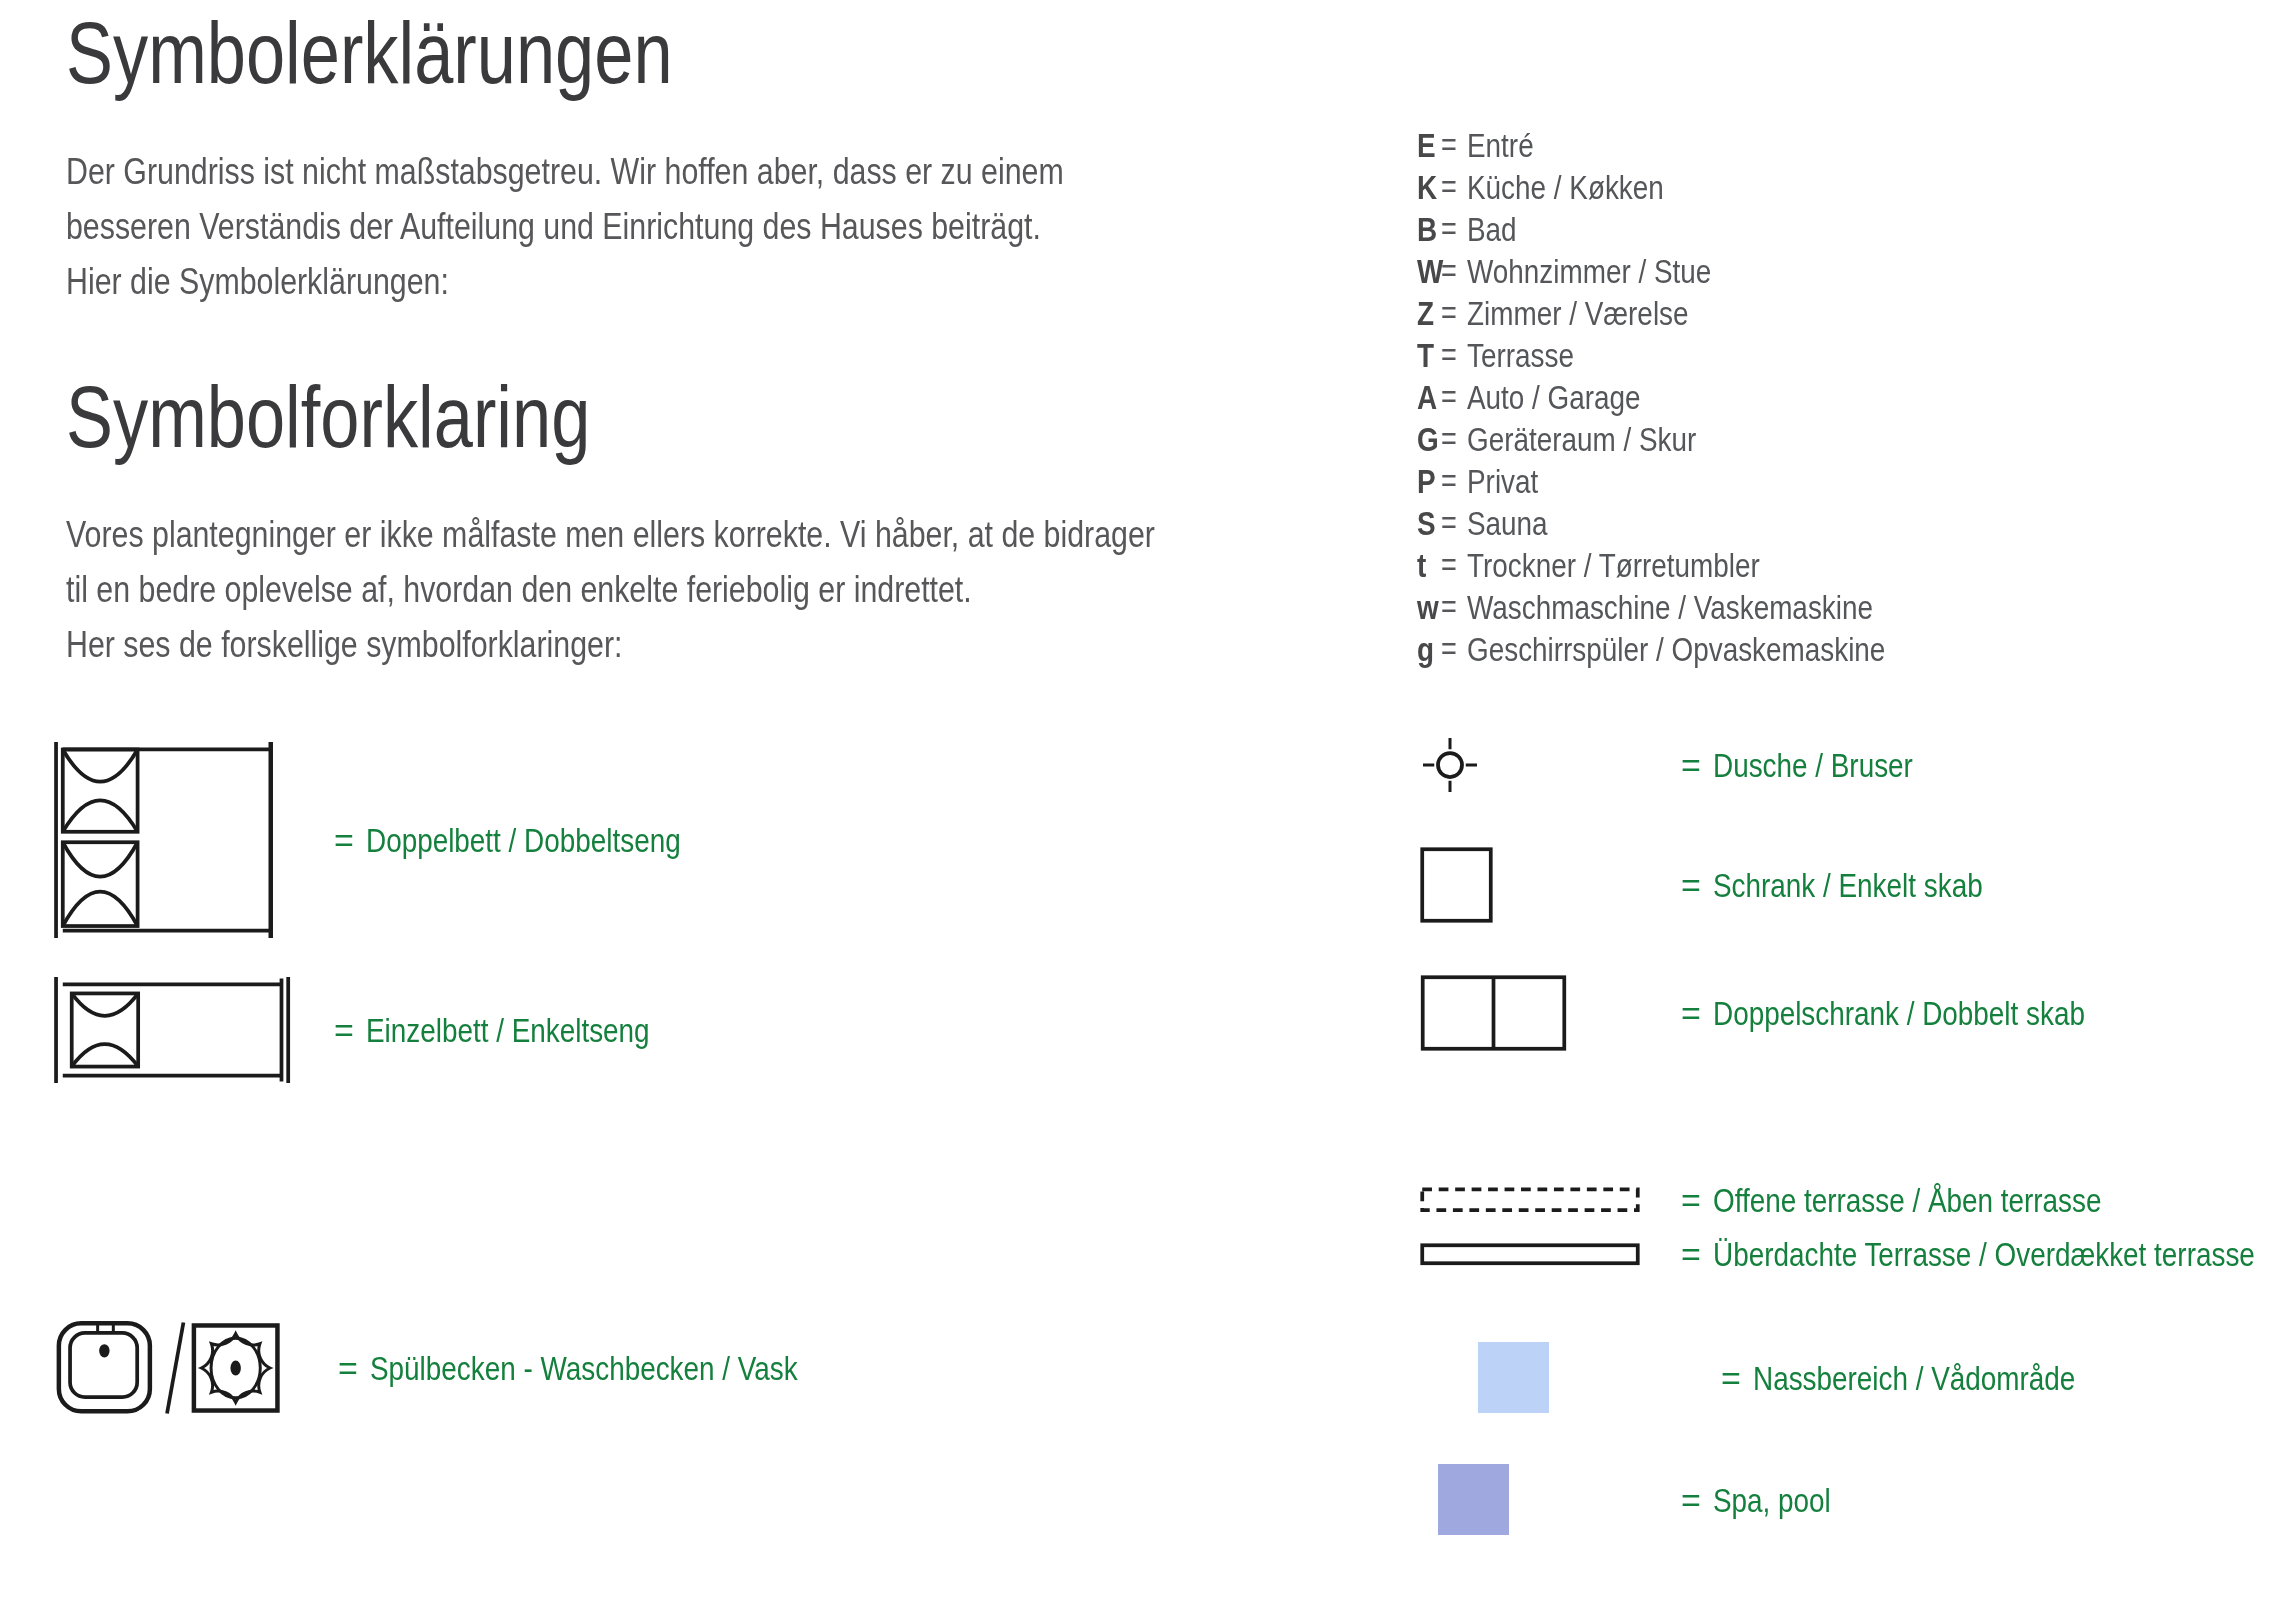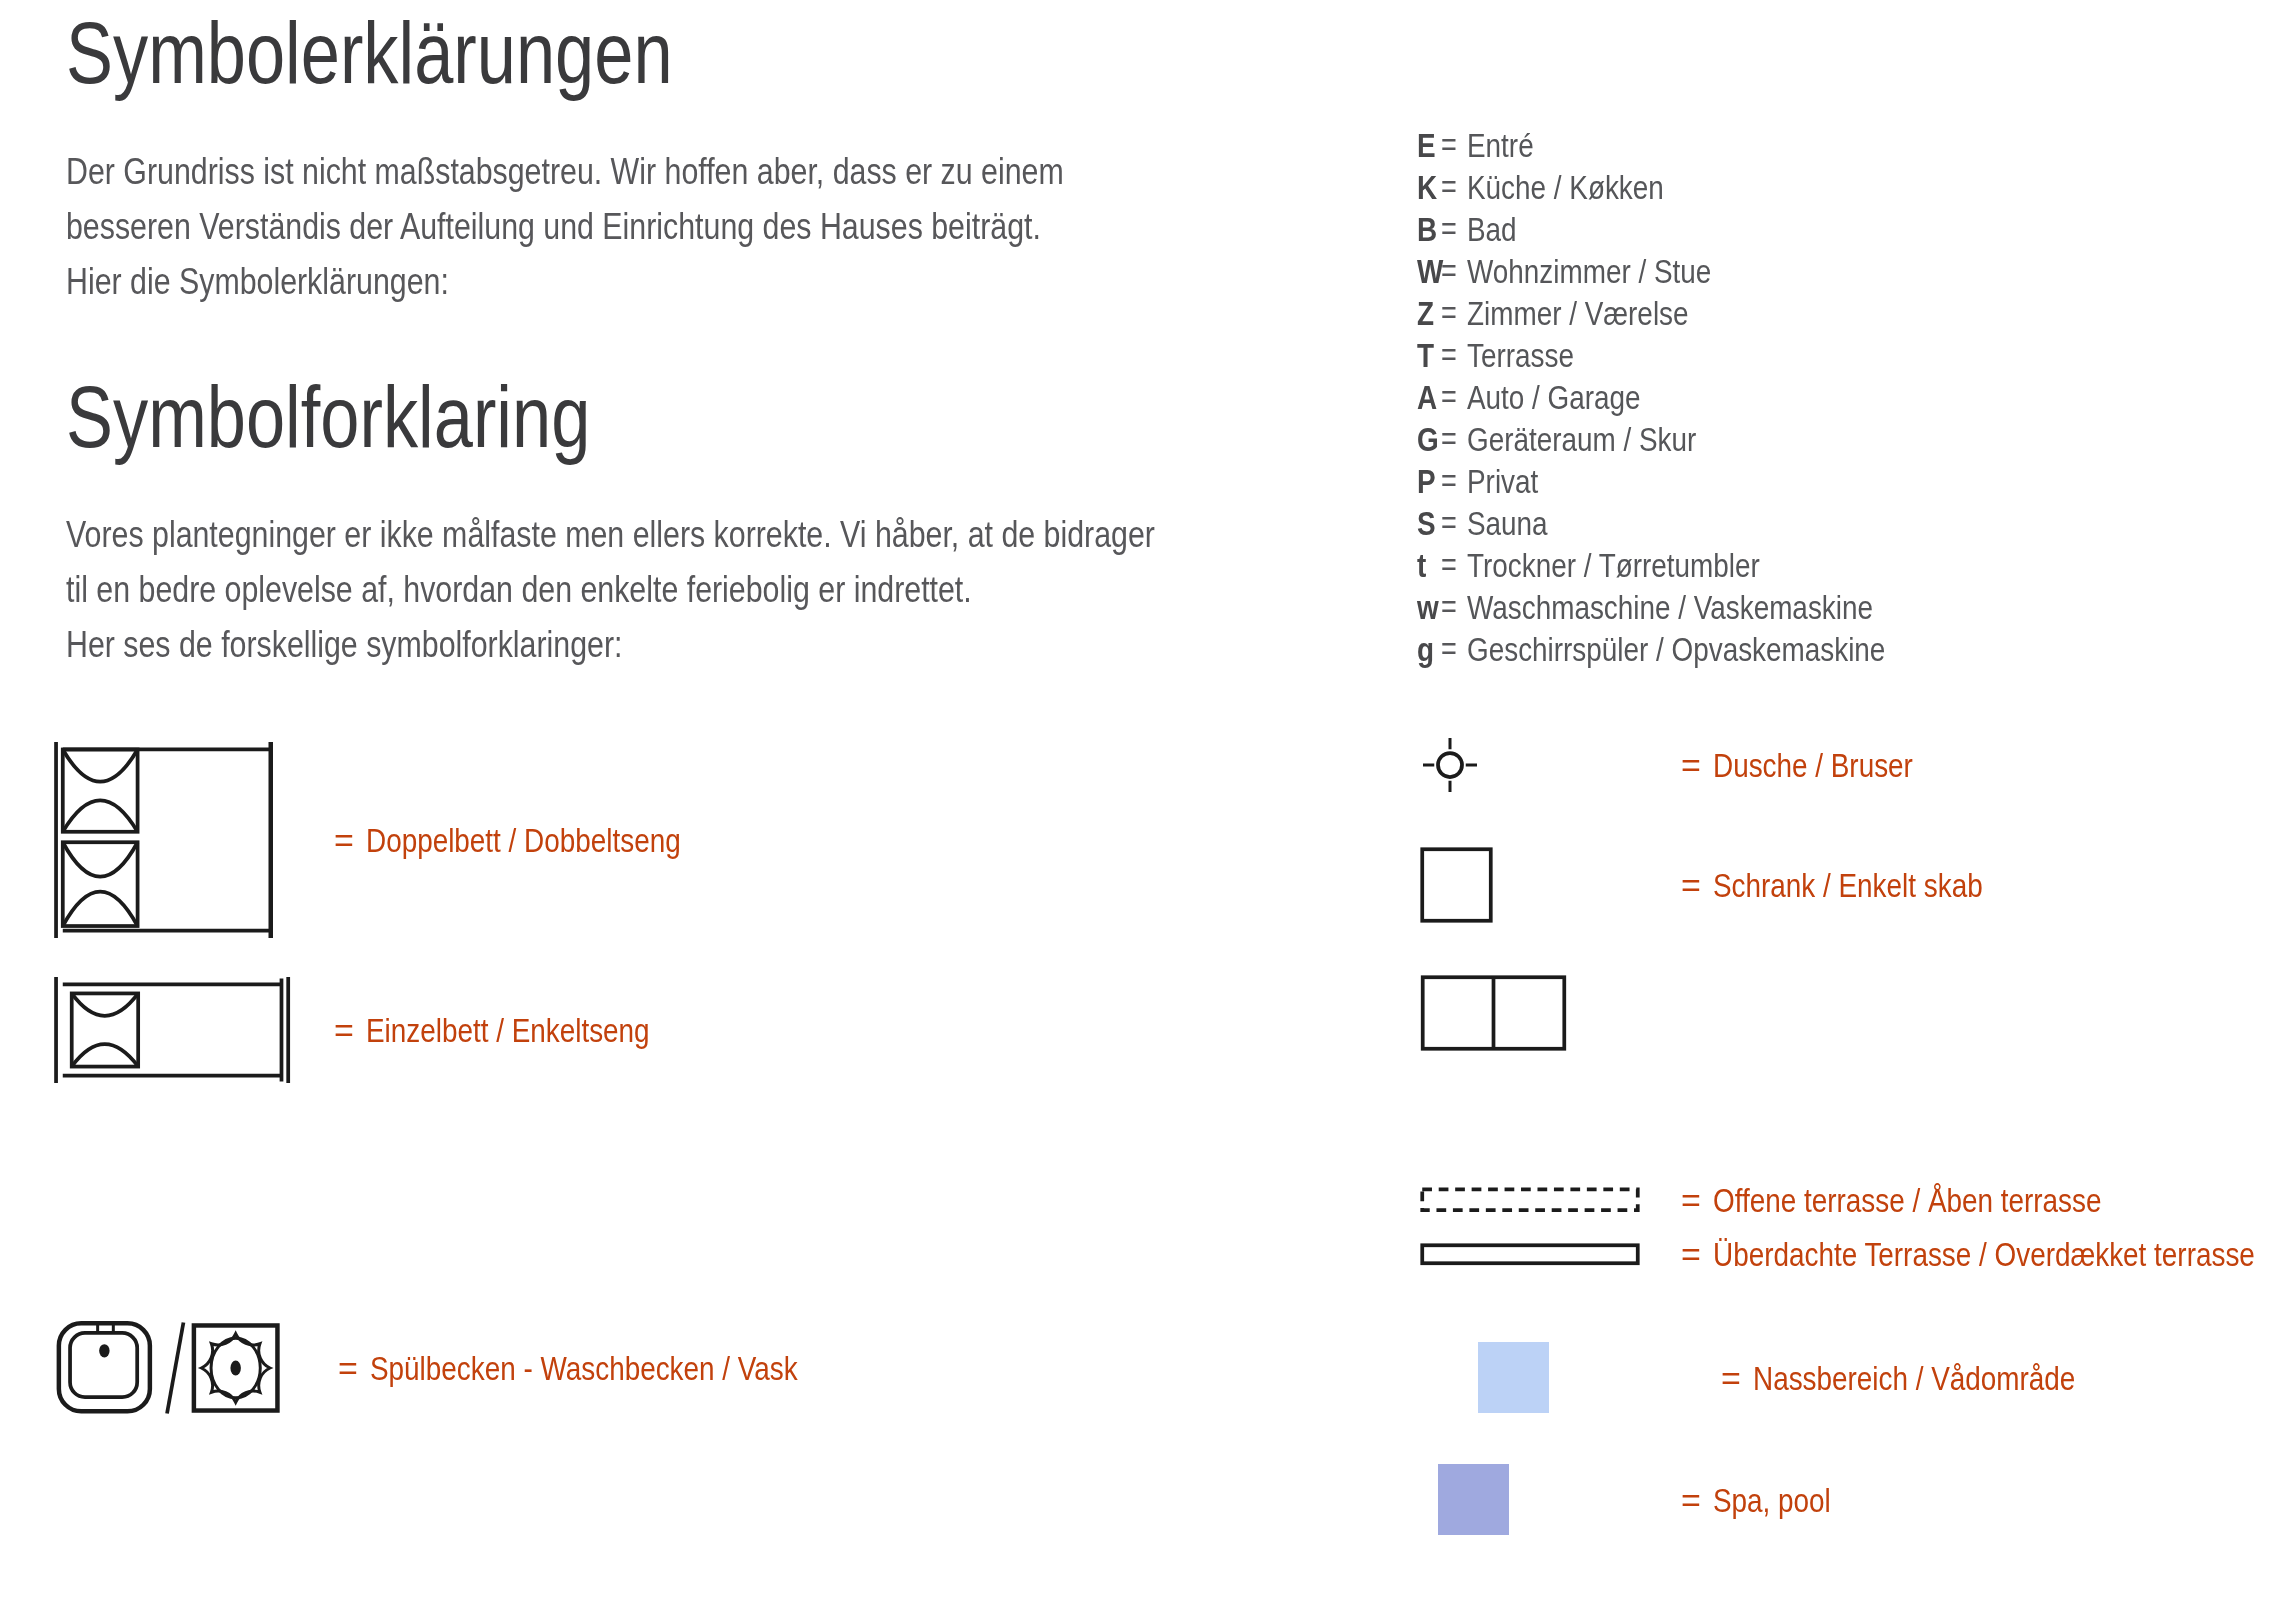--- a/index.html
+++ b/index.html
@@ -25,21 +25,21 @@
        transform:scaleX(0.82);transform-origin:left center;}
   .leq{display:inline-block;width:25.5px;font-size:33px;color:#57575a;
        transform:scaleX(0.82);transform-origin:left center;}
   .ldef{display:inline-block;font-size:34px;color:#555659;white-space:nowrap;
         transform:scaleX(0.82);transform-origin:left center;}
 
   
   .srow{position:absolute;}
   .srow svg{position:absolute;left:0;top:0;}
   .lab{position:absolute;top:50%;transform:translateY(-50%);white-space:nowrap;
-       font-size:34px;color:#c2410c;}
+       font-size:34px;color:#15803d;}
   .lab .eq{margin-right:12px;}
   .lab .cx{display:inline-block;transform:scaleX(0.82);transform-origin:left center;}
   .left-lab{left:259px;margin-left:23px;}
   .right-lab{left:261px;}
 
   .sq{position:absolute;left:18px;top:0;width:71px;height:71px;}
 
   svg .ln{stroke:#1b1b1b;fill:none;}
 </style>
 </head>
@@ -182,20 +182,21 @@
       <rect class="ln" stroke-width="5" x="3" y="3" width="92" height="96"></rect>
     </svg>
     <span class="lab right-lab"><span class="eq">=</span><span class="cx">Schrank / Enkelt skab</span></span>
   </div>
 
   <div class="srow" style="left:1420px;top:975px;width:870px;height:76px">
     <svg width="147" height="76" viewBox="0 0 196 102">
       <rect class="ln" stroke-width="5" x="3" y="3" width="190" height="96"></rect>
       <path class="ln" stroke-width="5" d="M98,3 V99"></path>
     </svg>
+    <span class="lab right-lab"><span class="eq">=</span><span class="cx">Doppelschrank / Dobbelt skab</span></span>
   </div>
 
   <div class="srow" style="left:1420px;top:1187px;width:870px;height:25.5px">
     <svg width="220" height="25.5" viewBox="0 0 294 34">
       <rect class="ln" stroke-width="5" stroke-dasharray="13 9" x="3" y="3" width="288" height="28"></rect>
     </svg>
     <span class="lab right-lab"><span class="eq">=</span><span class="cx">Offene terrasse / Åben terrasse</span></span>
   </div>
 
   <div class="srow" style="left:1420px;top:1243px;width:870px;height:22.5px">

